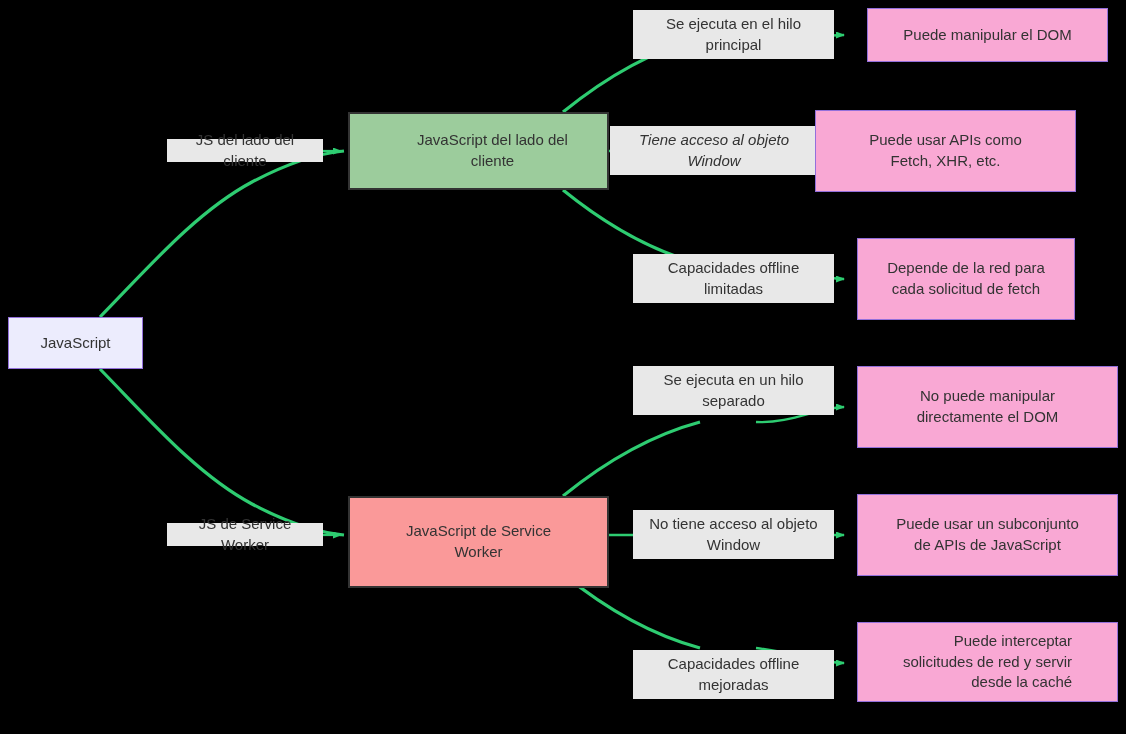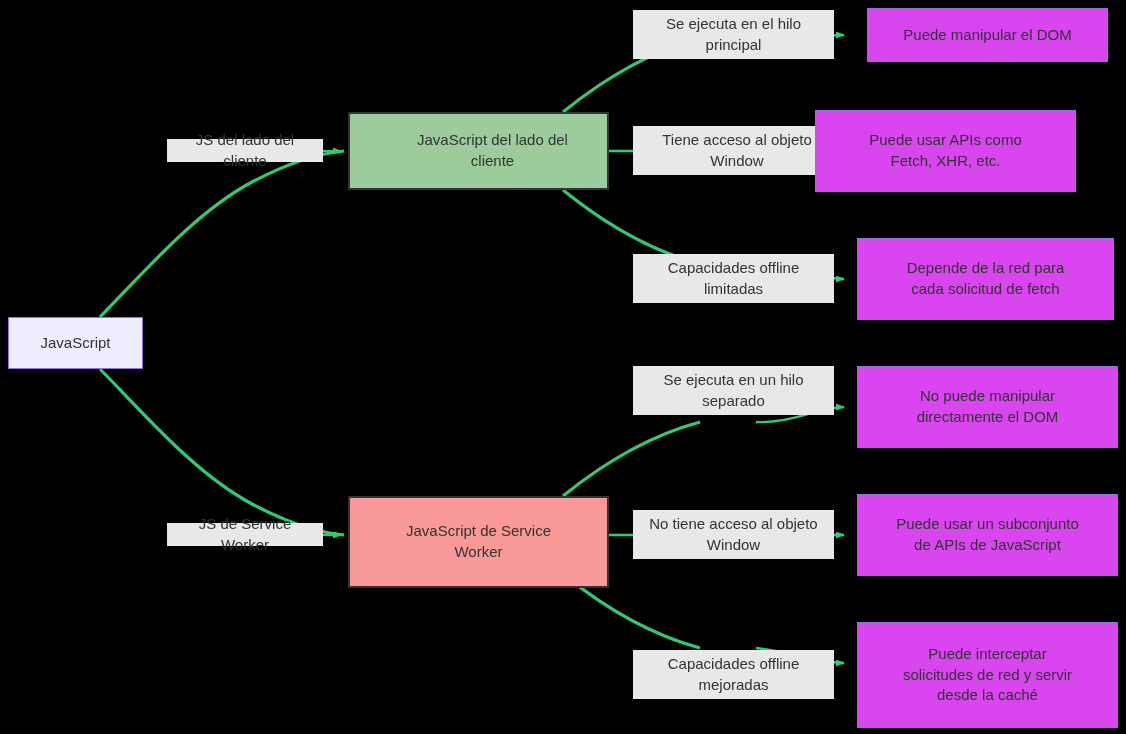--- a/index.html
+++ b/index.html
@@ -46,21 +46,21 @@
   .node-branch-client {
     background: #9ccc9c;
     border: 2.2px solid #333333;
     padding-left: 28px;
   }
   .node-branch-sw {
     background: #fa9999;
     border: 2.2px solid #333333;
   }
   .node-leaf {
-    background: #d946ef;
+    background: #f9a8d4;
     border: 1.4px solid #9370db;
   }
   .edge-label {
     position: absolute;
     box-sizing: border-box;
     display: flex;
     align-items: center;
     justify-content: center;
     text-align: center;
     line-height: 1.38;
@@ -127,37 +127,37 @@
   </div>
   <div class="node node-branch-sw" style="left:348px; top:496px; width:261px; height:92px;">
     <span>JavaScript de Service
 Worker</span>
   </div>
 
   <div class="edge-label" style="left:633px; top:10px; width:201px; height:49px;">
     <span>Se ejecuta en el hilo
 principal</span>
   </div>
-  <div class="edge-label" style="left:633px; top:126px; width:208px; height:49px;">
+  <div class="edge-label" style="left:610px; top:126px; width:208px; height:49px;font-style:italic;">
     <span>Tiene acceso al objeto
 Window</span>
   </div>
   <div class="edge-label" style="left:633px; top:254px; width:201px; height:49px;">
     <span>Capacidades offline
 limitadas</span>
   </div>
 
   <div class="node node-leaf" style="left:867px; top:8px; width:241px; height:54px;">
     <span>Puede manipular el DOM</span>
   </div>
   <div class="node node-leaf" style="left:815px; top:110px; width:261px; height:82px;">
     <span>Puede usar APIs como
 Fetch, XHR, etc.</span>
   </div>
-  <div class="node node-leaf" style="left:857px; top:238px; width:257px; height:82px;">
+  <div class="node node-leaf" style="left:857px; top:238px; width:218px; height:82px;">
     <span>Depende de la red para
 cada solicitud de fetch</span>
   </div>
 
   <div class="edge-label" style="left:633px; top:366px; width:201px; height:49px;">
     <span>Se ejecuta en un hilo
 separado</span>
   </div>
   <div class="edge-label" style="left:633px; top:510px; width:201px; height:49px;">
     <span>No tiene acceso al objeto
@@ -169,19 +169,19 @@
   </div>
 
   <div class="node node-leaf" style="left:857px; top:494px; width:261px; height:82px;">
     <span>Puede usar un subconjunto
 de APIs de JavaScript</span>
   </div>
   <div class="node node-leaf" style="left:857px; top:366px; width:261px; height:82px;">
     <span>No puede manipular
 directamente el DOM</span>
   </div>
-  <div class="node node-leaf" style="left:857px; top:622px; width:261px; height:106px;">
+  <div class="node node-leaf" style="left:857px; top:622px; width:261px; height:80px;text-align:right;">
     <span>Puede interceptar
 solicitudes de red y servir
 desde la caché</span>
   </div>
 
 </div>
 
 </body></html>

